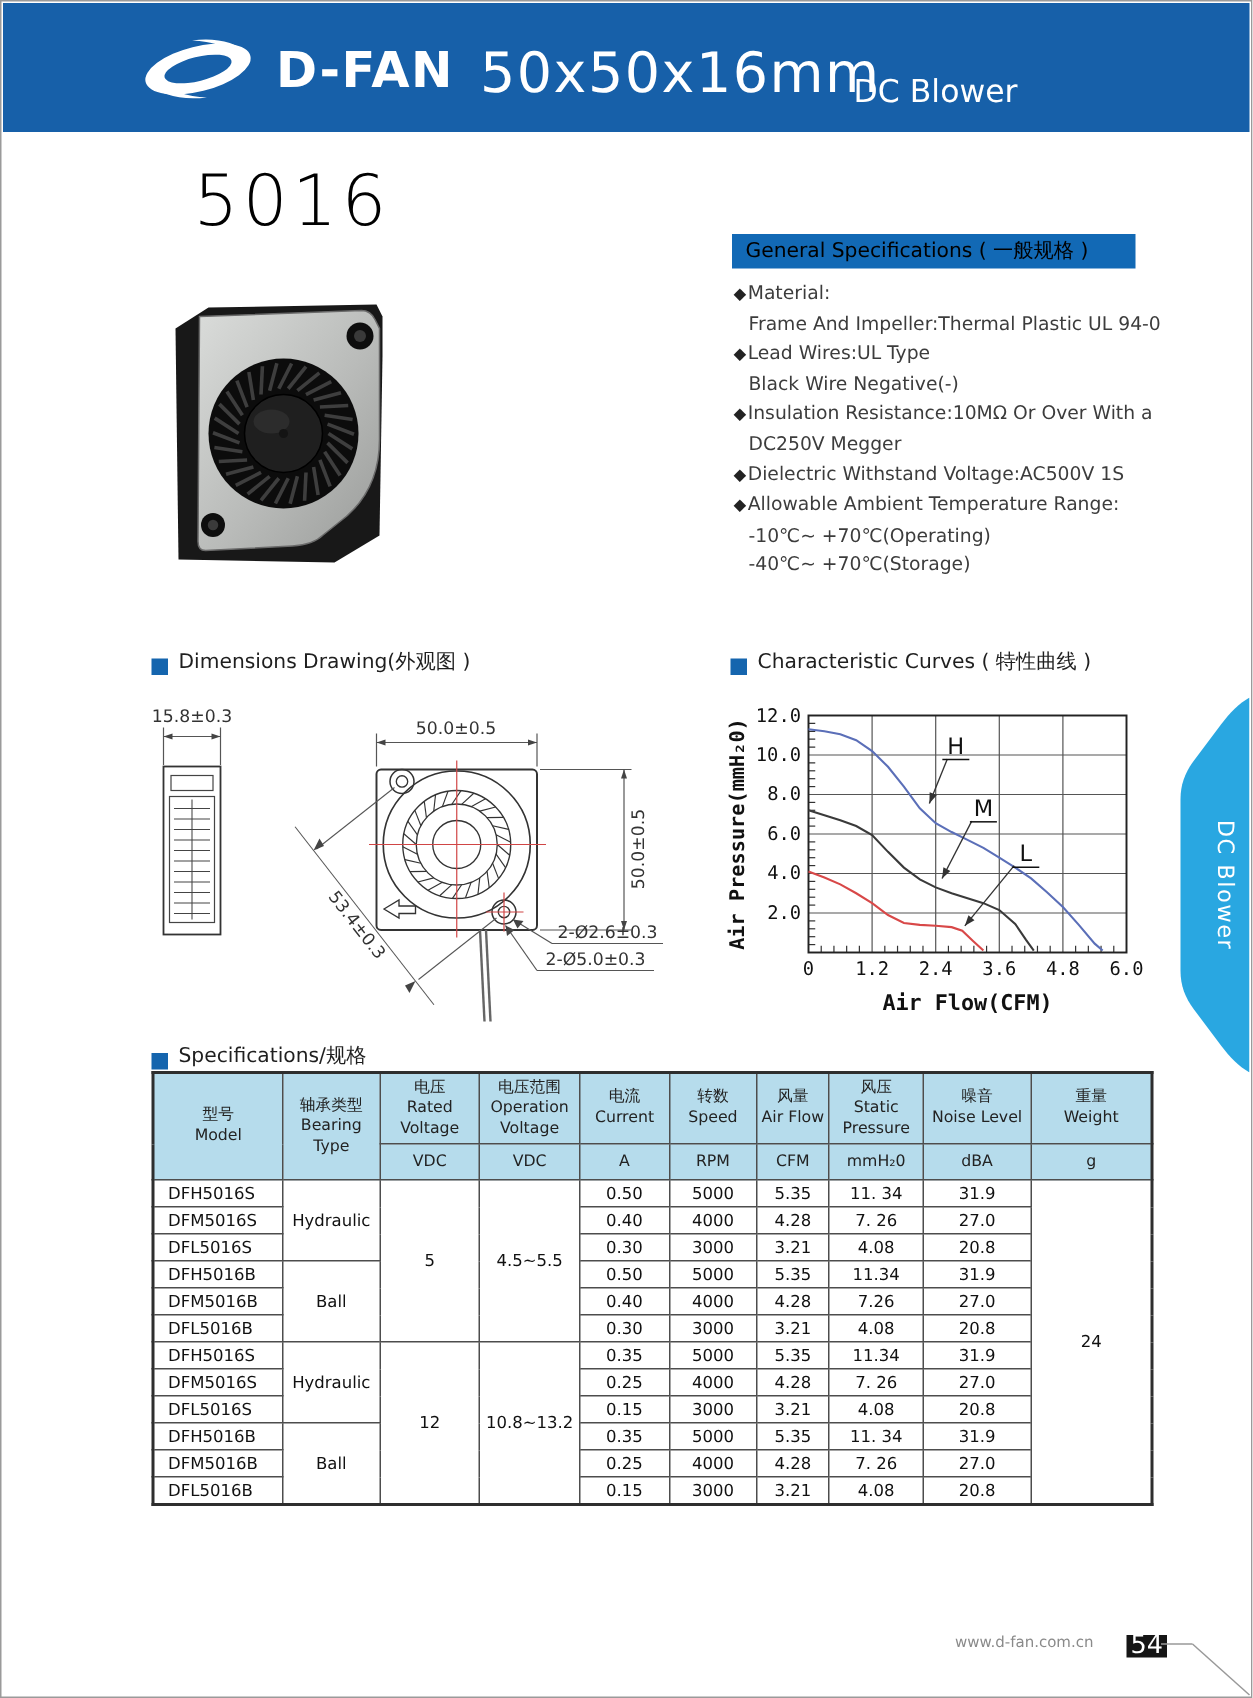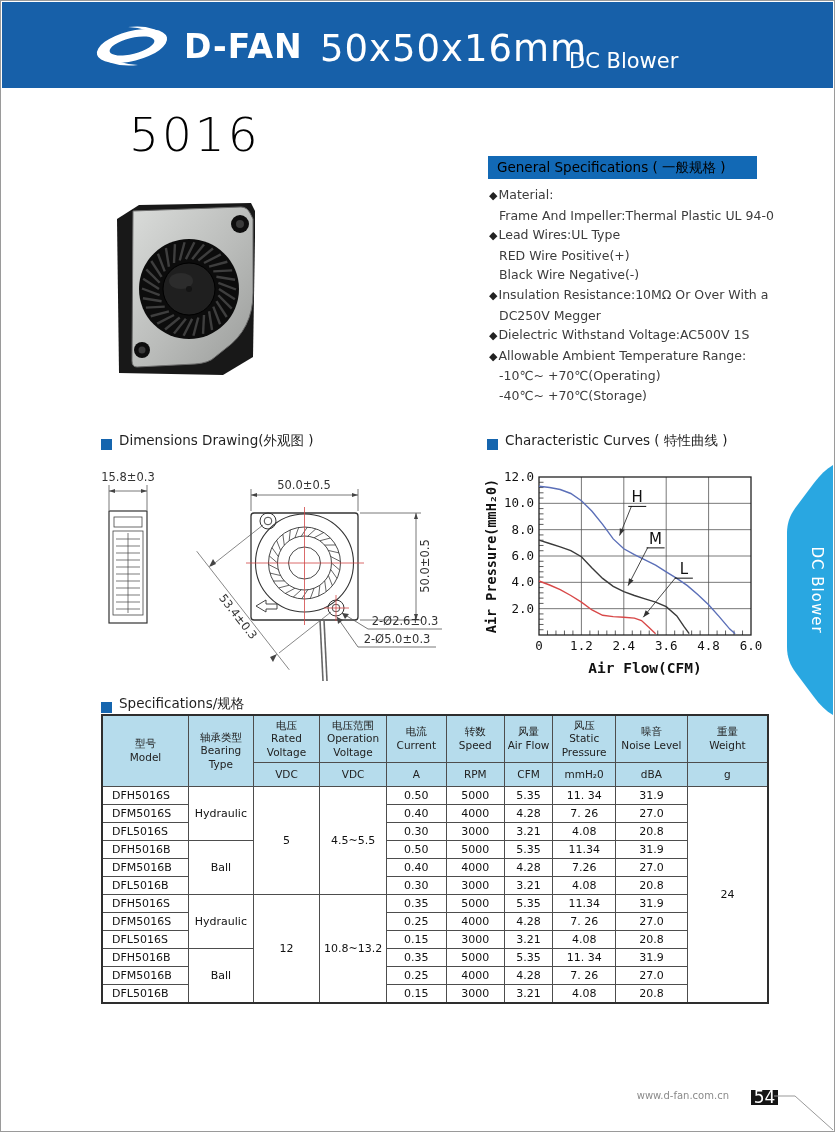--- a/index.html
+++ b/index.html
@@ -122,21 +122,20 @@
     <circle cx="137" cy="27" r="4" fill="#3a3a3a"></circle>
     <circle cx="39" cy="153" r="8" fill="#0e0e0e"></circle>
     <circle cx="39" cy="153" r="3.5" fill="#3a3a3a"></circle>
   </svg>
 
   <div class="gs-bar">General Specifications ( 一般规格 )</div>
   <div class="gs-list" id="gs-list">
       <div class="gs-line"><span class="diamond">◆</span><span>Material:</span></div>
       <div class="gs-line cont"><span>Frame And Impeller:Thermal Plastic UL 94-0</span></div>
       <div class="gs-line"><span class="diamond">◆</span><span>Lead Wires:UL Type</span></div>
-      <div class="gs-line cont"><span>RED Wire Positive(+)</span></div>
       <div class="gs-line cont"><span>Black Wire Negative(-)</span></div>
       <div class="gs-line"><span class="diamond">◆</span><span>Insulation Resistance:10MΩ Or Over With a</span></div>
       <div class="gs-line cont"><span>DC250V Megger</span></div>
       <div class="gs-line"><span class="diamond">◆</span><span>Dielectric Withstand Voltage:AC500V 1S</span></div>
       <div class="gs-line"><span class="diamond">◆</span><span>Allowable Ambient Temperature Range:</span></div>
       <div class="gs-line cont"><span>-10℃~ +70℃(Operating)</span></div>
       <div class="gs-line cont"><span>-40℃~ +70℃(Storage)</span></div>
     </div>
 
   <div class="section-title" id="dim-title">

